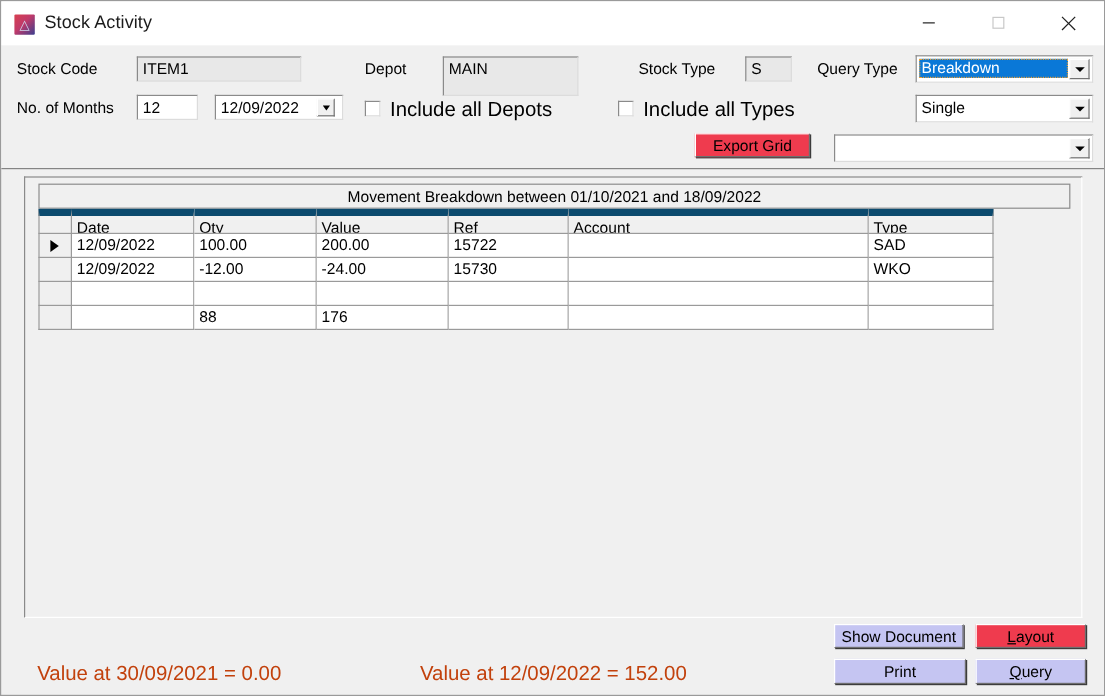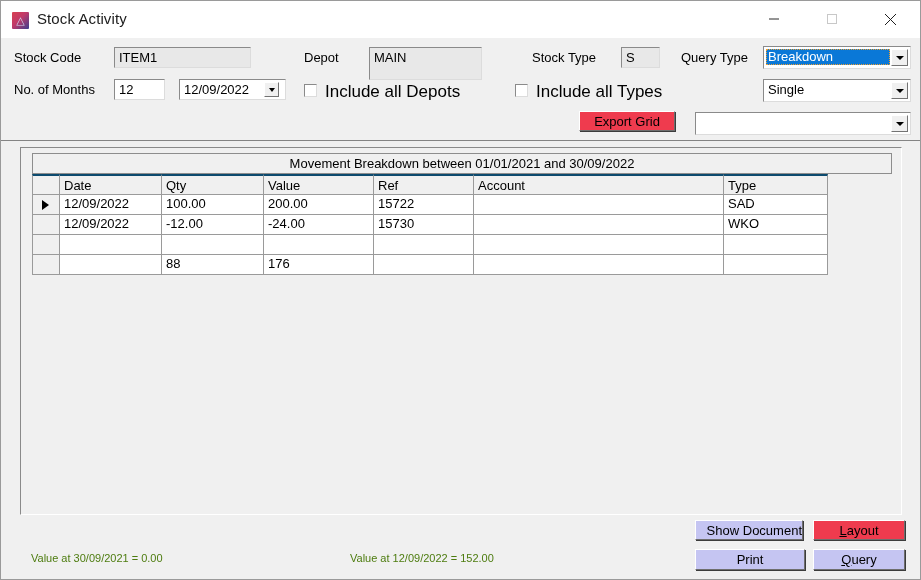--- a/index.html
+++ b/index.html
@@ -264,21 +264,21 @@
     font-size: 13px;
     color: #000;
     line-height: 18px;
     padding-left: 4px;
     overflow: hidden;
     white-space: nowrap;
     background: #ffffff;
   }
   .grid-row.head .gc {
     background: #f0f0f0;
-    border-top: 2px solid #0c4a6e;
+    border-top: 6px solid #0c4a6e;
     line-height: 19px;
   }
   .gc.ind {
     background: #f0f0f0;
     border-left: 1px solid #9a9a9a;
     padding-left: 0;
     position: relative;
   }
   .gc.ind .caret {
     position: absolute;
@@ -293,22 +293,22 @@
   .w-date { width: 102px; }
   .w-qty { width: 102px; }
   .w-value { width: 110px; }
   .w-ref { width: 100px; }
   .w-account { width: 250px; }
   .w-type { width: 104px; }
 
   
   .status {
     position: absolute;
-    font-size: 11px;
-    color: #4d7c0f;
+    font-size: 17px;
+    color: #c2410c;
     white-space: nowrap;
   }
 </style>
 </head>
 <body>
 
 <div id="app">
 
   <div class="titlebar">
     <div class="title-icon">
@@ -385,21 +385,21 @@
           <i></i>
         </div>
     </div>
 
     <div class="btn red" style="left:578px; top:73px; width:96px; height:20px;">
       <span>Export Grid</span>
     </div>
   </div>
 
   <div class="grid-panel">
-    <div class="grid-title">Movement Breakdown between 01/01/2021 and 30/09/2022</div>
+    <div class="grid-title">Movement Breakdown between 01/10/2021 and 18/09/2022</div>
 
     <div class="grid-body">
 
       <div class="grid-row head">
         <div class="gc ind w-ind"></div>
         <div class="gc w-date">Date</div>
         <div class="gc w-qty">Qty</div>
         <div class="gc w-value">Value</div>
         <div class="gc w-ref">Ref</div>
         <div class="gc w-account">Account</div>
@@ -447,21 +447,21 @@
         <div class="gc w-account"></div>
         <div class="gc w-type"></div>
       </div>
 
     </div>
   </div>
 
   <div class="status" style="left:30px; top:551px;">Value at 30/09/2021 = 0.00</div>
   <div class="status" style="left:349px; top:551px;">Value at 12/09/2022 = 152.00</div>
 
-  <div class="btn lav" style="left:694px; top:519px; width:108px; height:20px;justify-content:flex-end;">
+  <div class="btn lav" style="left:694px; top:519px; width:108px; height:20px;">
     <span>Show Document</span>
   </div>
 
   <div class="btn red" style="left:812px; top:519px; width:92px; height:20px;">
     <span><span></span><u>L</u><span>ayout</span></span>
   </div>
 
   <div class="btn lav" style="left:694px; top:548px; width:110px; height:21px;">
     <span>Print</span>
   </div>

